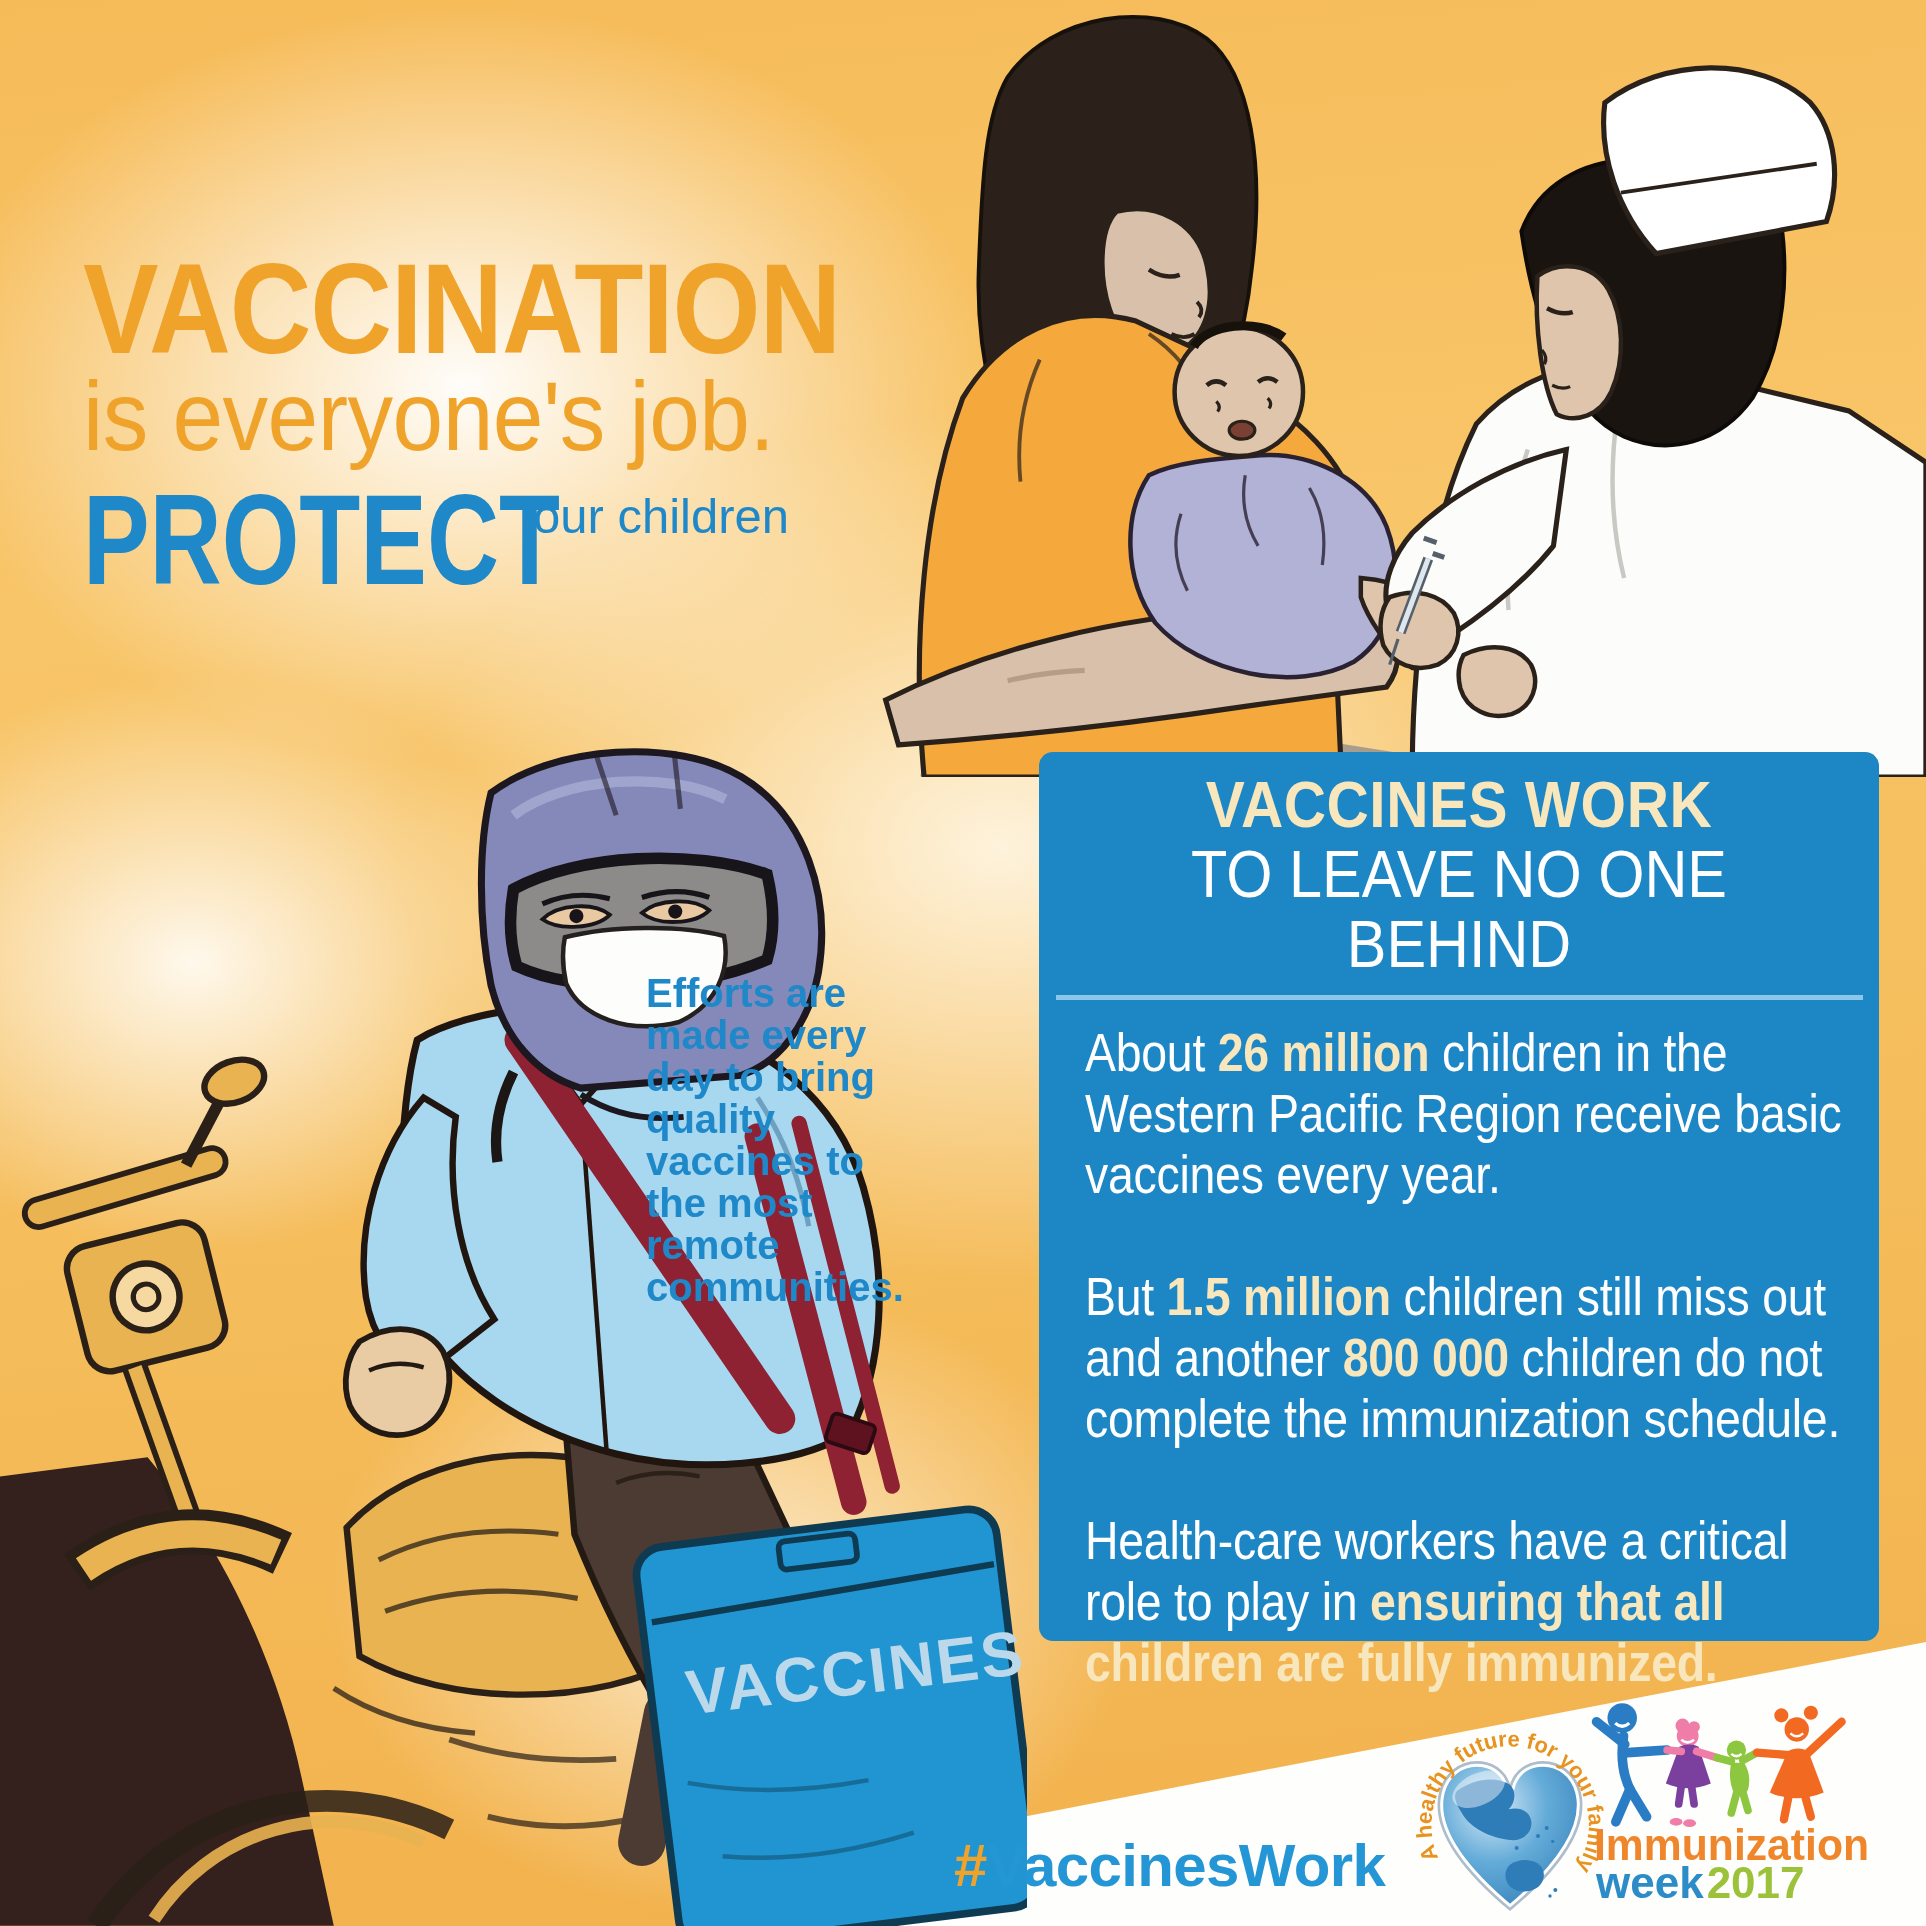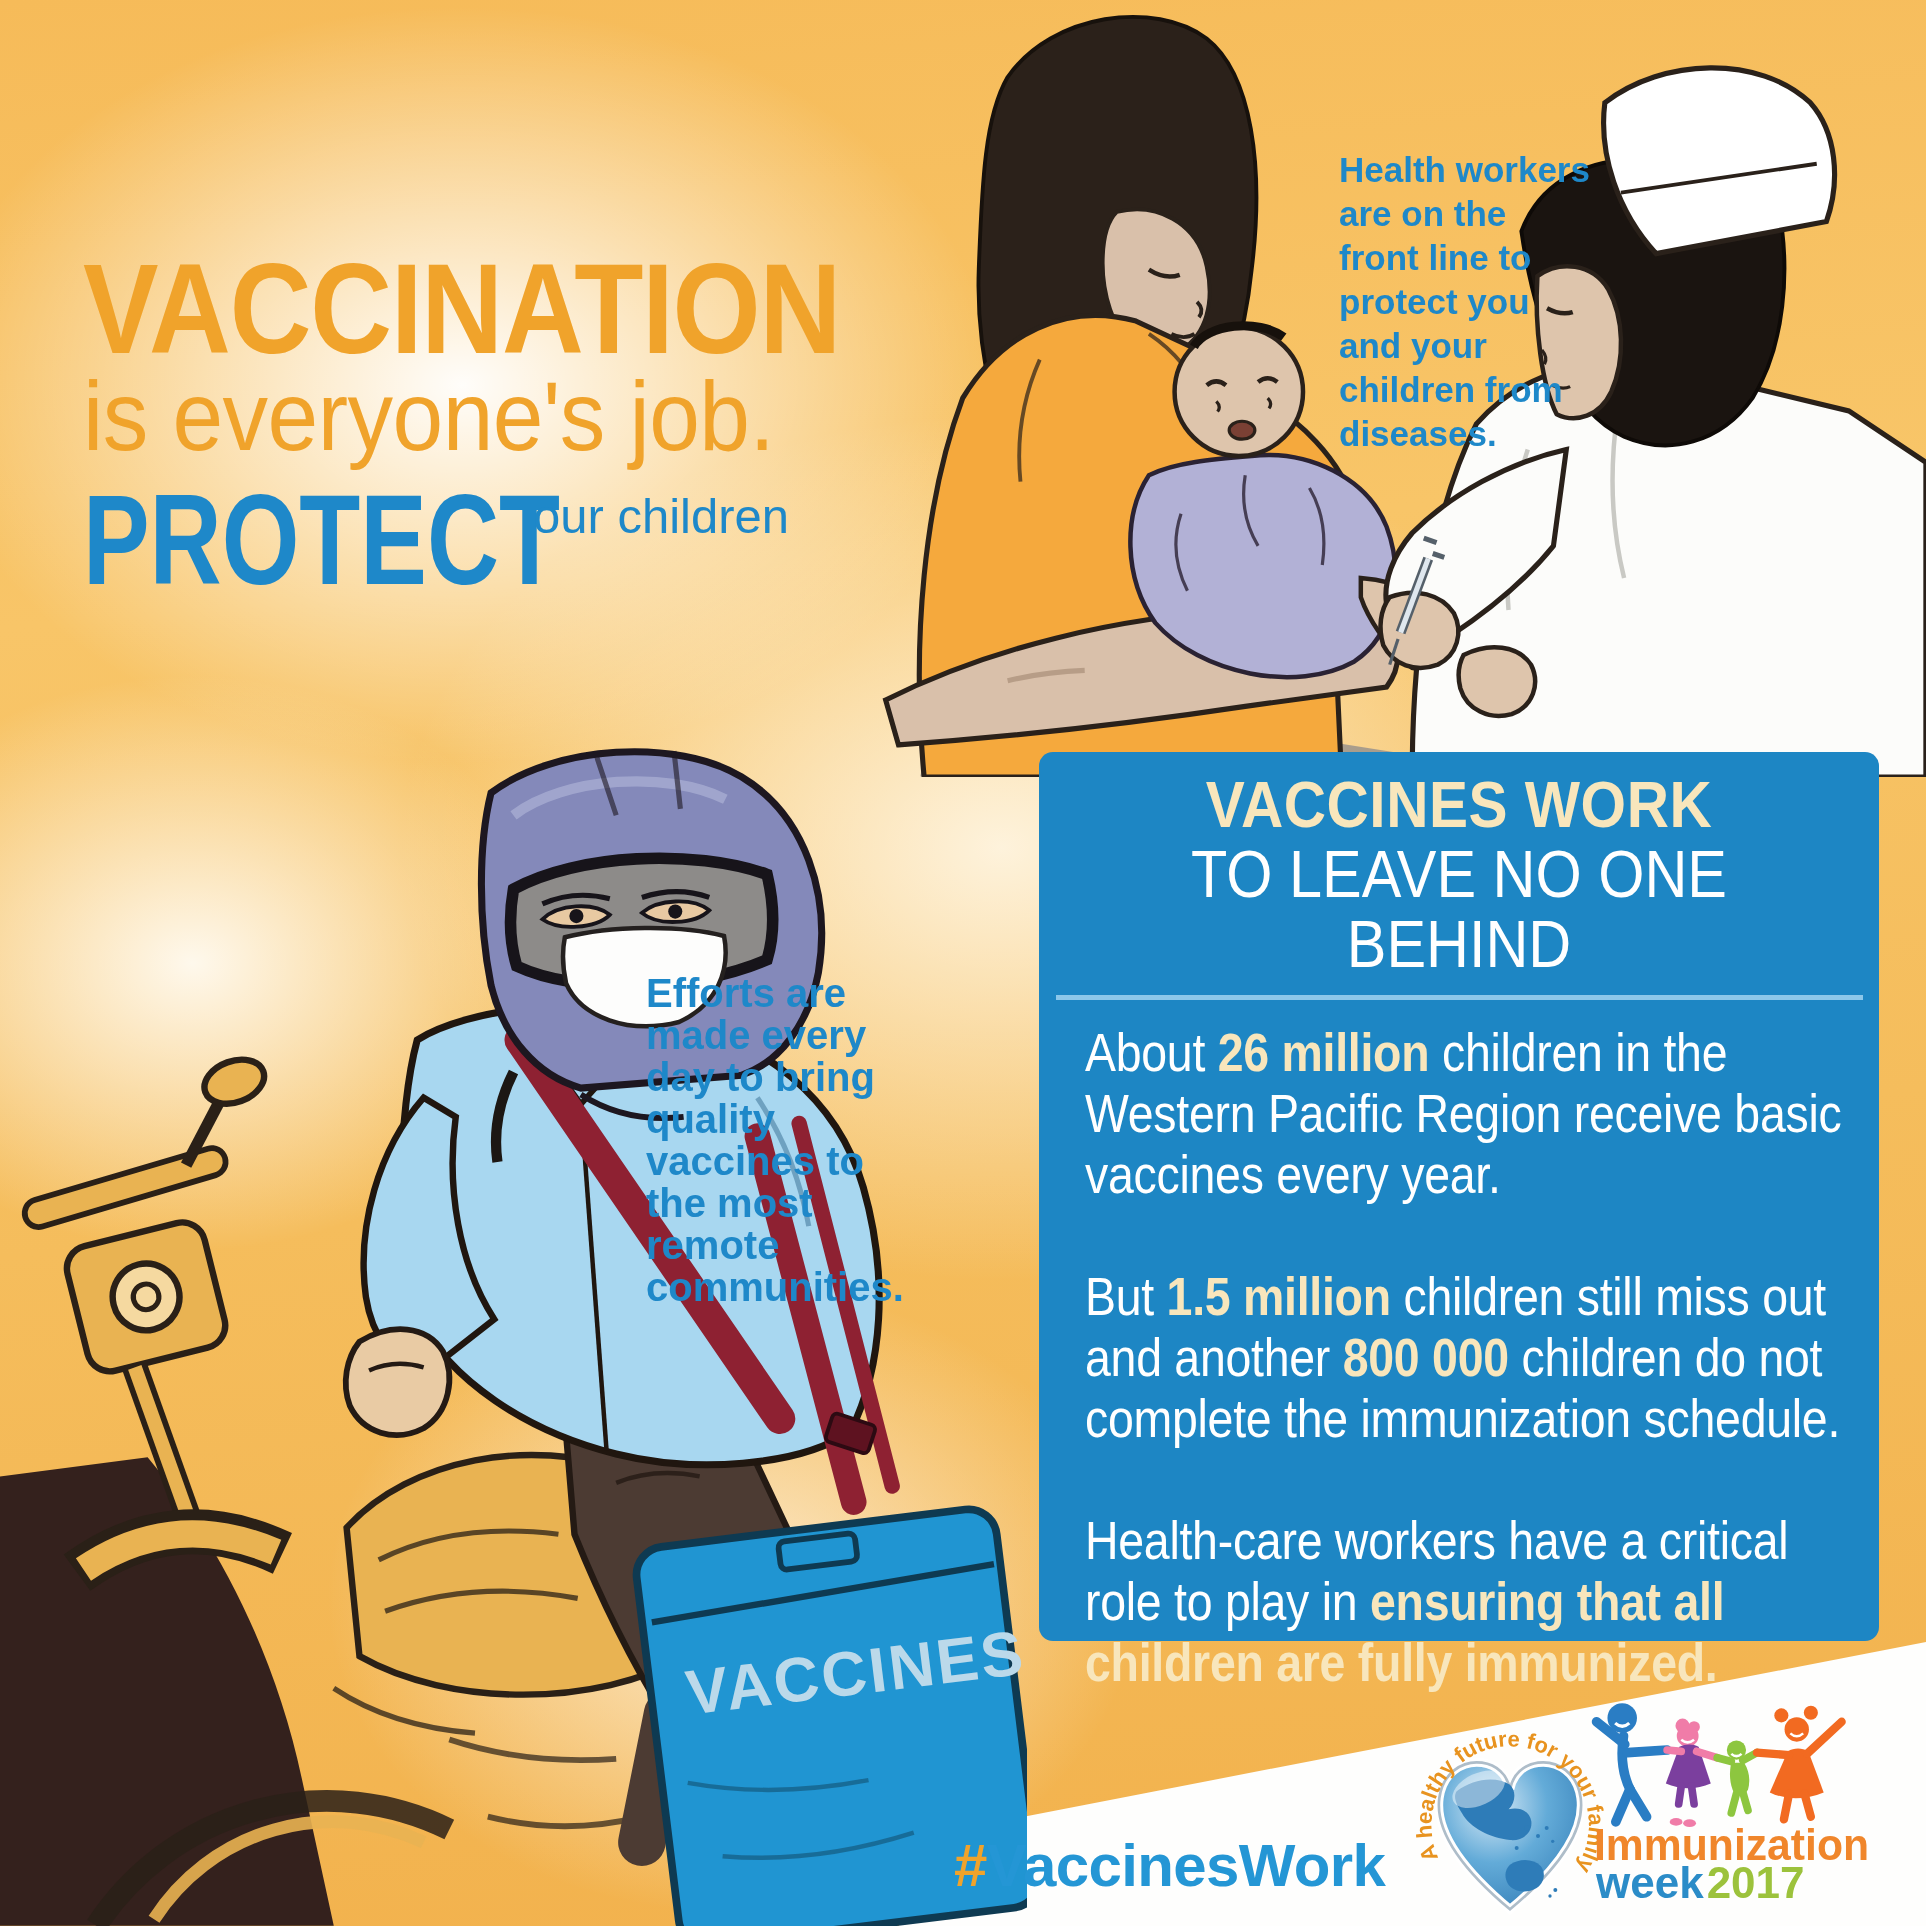--- a/index.html
+++ b/index.html
@@ -196,29 +196,20 @@
         <text x="1075" y="1495" font-size="98" font-weight="700" letter-spacing="4" fill="#BBD9EA">VACCINES</text>
       </g>
     </g>
   </svg>
 
   <div class="abs nowrap" id="headline-word" style="z-index:6;">VACCINATION</div>
   <div class="abs nowrap" id="headline-tagline" style="z-index:6;">is everyone's job.</div>
   <div class="abs nowrap" id="protect" style="z-index:6;">PROTECT</div>
   <div class="abs nowrap protect-sub" id="protect-sub1" style="z-index:6;">our children</div>
 
-  <div class="abs note" id="health-note" style="z-index:6;">
-    <div class="nowrap">Health workers</div>
-    <div class="nowrap">are on the</div>
-    <div class="nowrap">front line to</div>
-    <div class="nowrap">protect you</div>
-    <div class="nowrap">and your</div>
-    <div class="nowrap">children from</div>
-    <div class="nowrap">diseases.</div>
-  </div>
 
   <div class="abs note" id="efforts-note" style="z-index:6;">
     <div class="nowrap">Efforts are</div>
     <div class="nowrap">made every</div>
     <div class="nowrap">day to bring</div>
     <div class="nowrap">quality</div>
     <div class="nowrap">vaccines to</div>
     <div class="nowrap">the most</div>
     <div class="nowrap">remote</div>
     <div class="nowrap">communities.</div>

